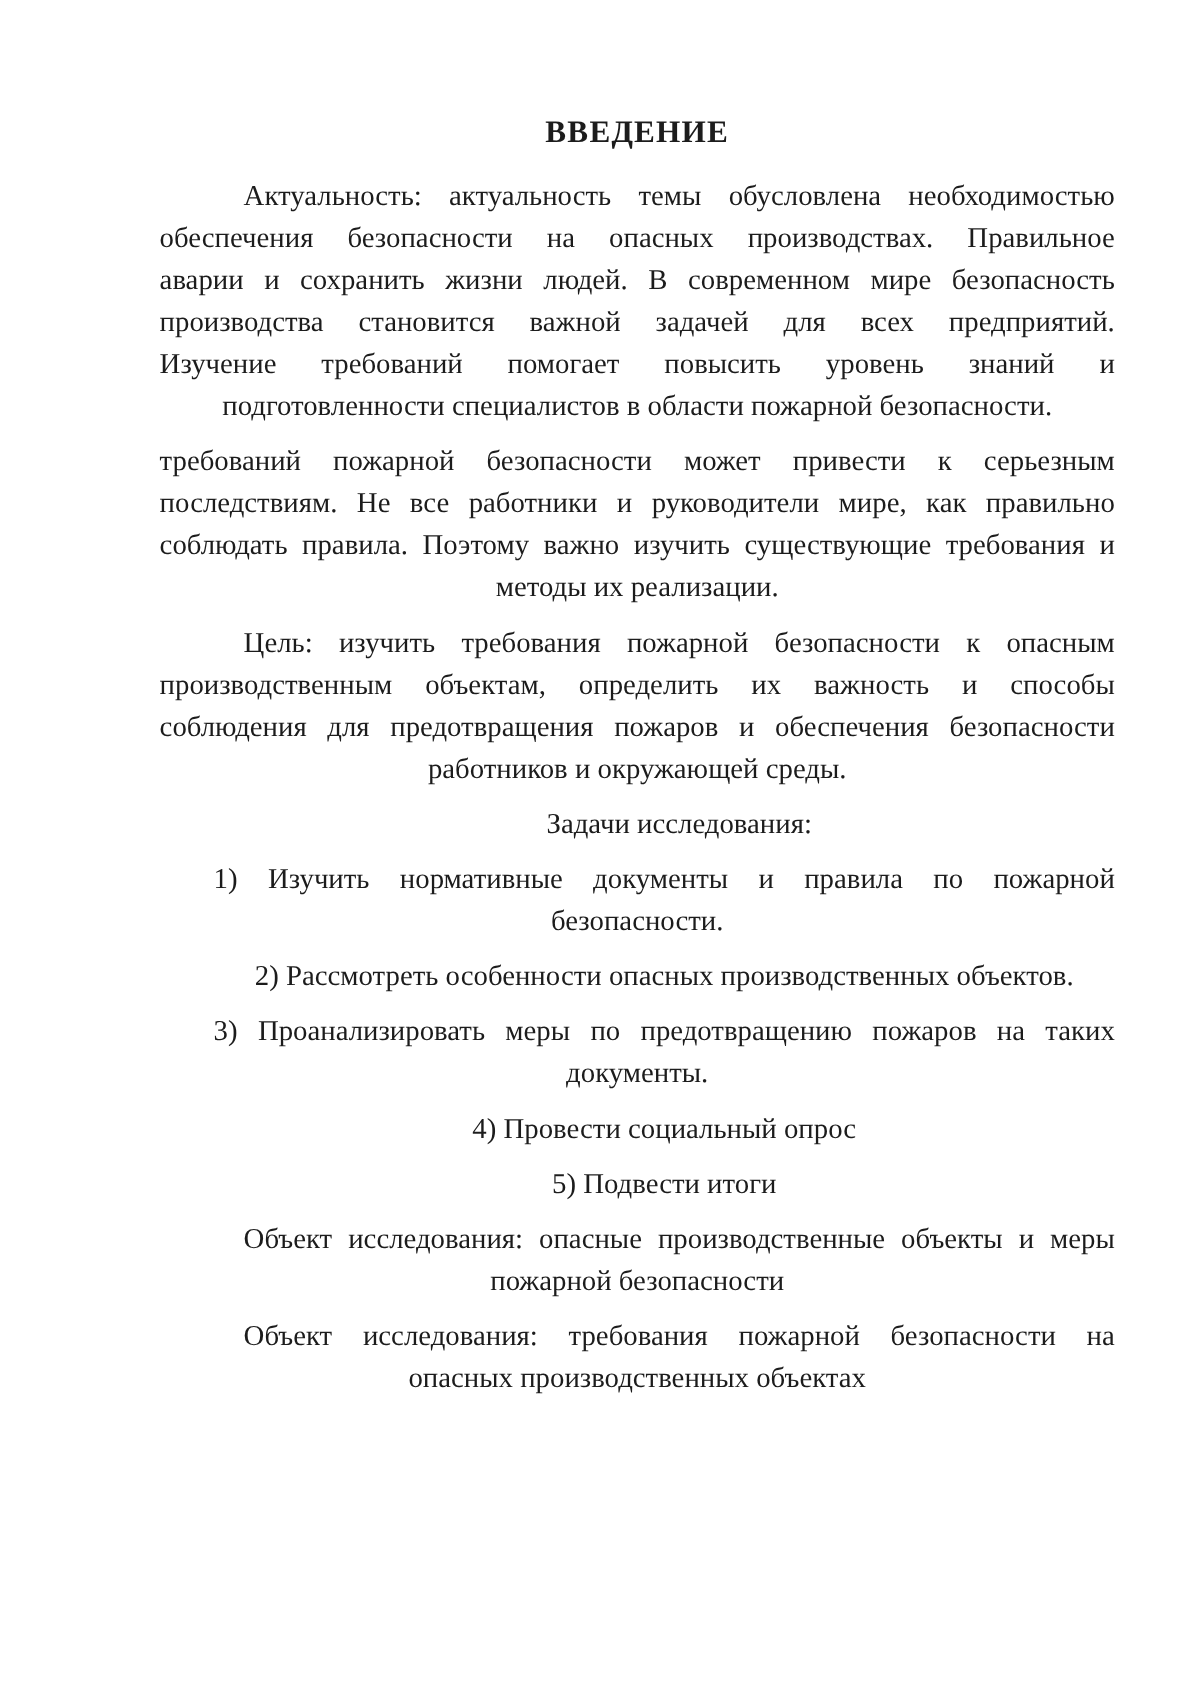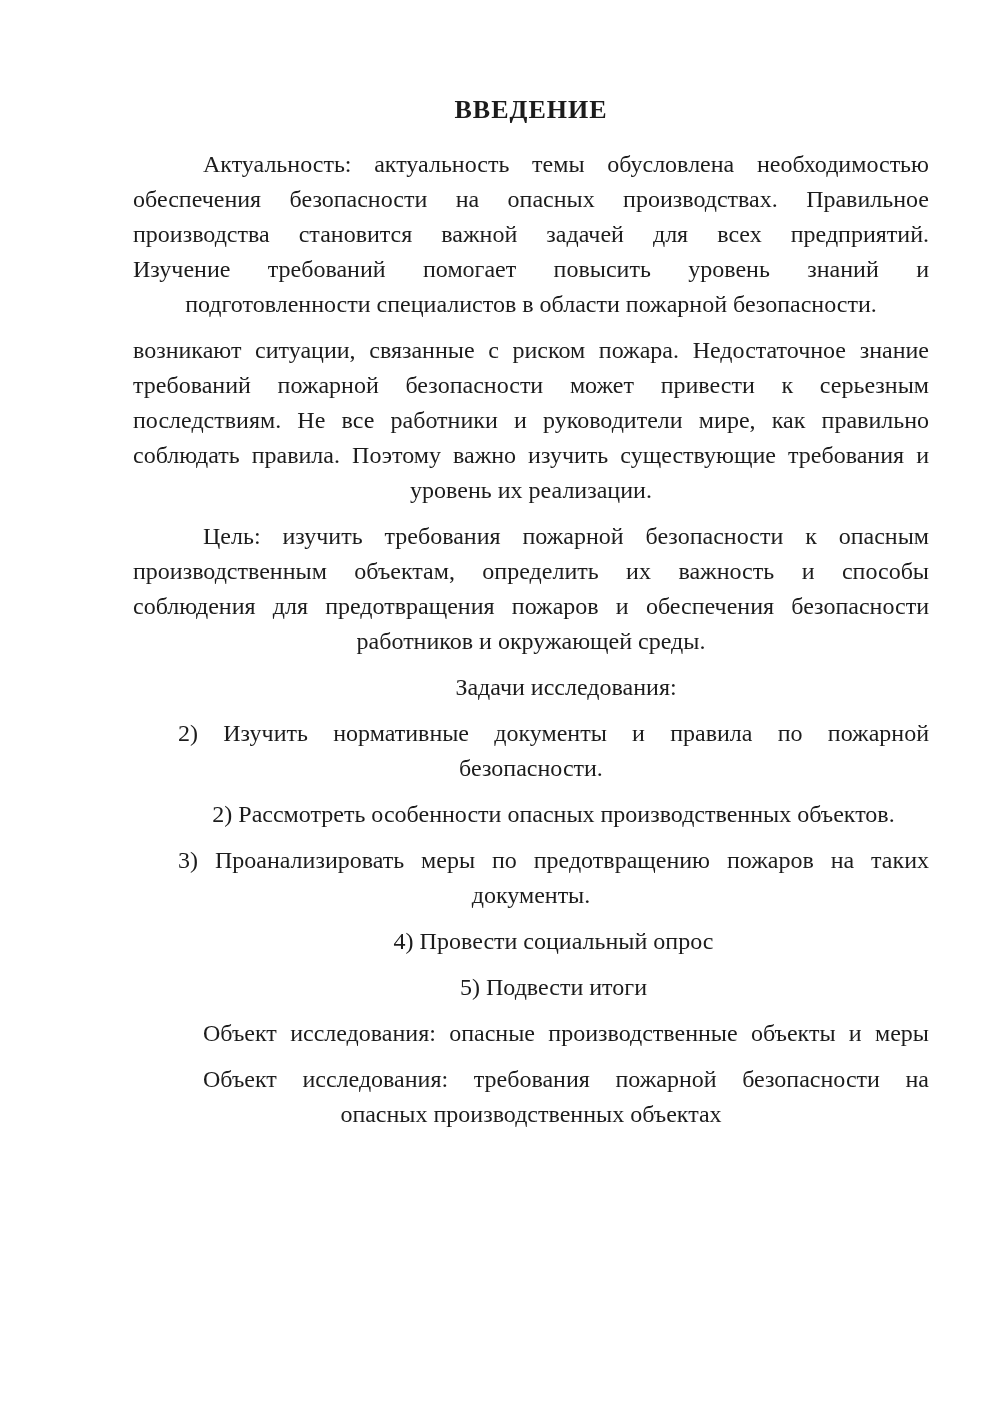--- a/index.html
+++ b/index.html
@@ -58,59 +58,60 @@
 </head>
 <body>
 
 <div class="page" style="color: rgb(28, 28, 28); background: rgb(255, 255, 255);">
   <div class="content">
     <div class="doc-title">ВВЕДЕНИЕ</div>
     <div>
         <div class="block para">
           <div class="ln first j">Актуальность: актуальность темы обусловлена необходимостью</div>
           <div class="ln j">обеспечения безопасности на опасных производствах. Правильное</div>
+          <div class="ln j">аварии и сохранить жизни людей. В современном мире безопасность</div>
           <div class="ln j">производства становится важной задачей для всех предприятий.</div>
           <div class="ln j">Изучение требований помогает повысить уровень знаний и</div>
           <div class="ln">подготовленности специалистов в области пожарной безопасности.</div>
         </div>
         <div class="block para">
-          <div class="ln j">возникают ситуации, связанные с риском пожара. Недостаточное знание</div>
           <div class="ln j">требований пожарной безопасности может привести к серьезным</div>
           <div class="ln j">последствиям. Не все работники и руководители мире, как правильно</div>
           <div class="ln j">соблюдать правила. Поэтому важно изучить существующие требования и</div>
-          <div class="ln">уровень их реализации.</div>
+          <div class="ln">методы их реализации.</div>
         </div>
         <div class="block para">
           <div class="ln first j">Цель: изучить требования пожарной безопасности к опасным</div>
           <div class="ln j">производственным объектам, определить их важность и способы</div>
           <div class="ln j">соблюдения для предотвращения пожаров и обеспечения безопасности</div>
           <div class="ln">работников и окружающей среды.</div>
         </div>
         <div class="block para">
           <div class="ln first">Задачи исследования:</div>
         </div>
         <div class="block item">
-          <div class="ln first j">2) Изучить нормативные документы и правила по пожарной</div>
+          <div class="ln first j">1) Изучить нормативные документы и правила по пожарной</div>
           <div class="ln">безопасности.</div>
         </div>
         <div class="block item">
           <div class="ln first">2) Рассмотреть особенности опасных производственных объектов.</div>
         </div>
         <div class="block item">
           <div class="ln first j">3) Проанализировать меры по предотвращению пожаров на таких</div>
           <div class="ln">документы.</div>
         </div>
         <div class="block item">
           <div class="ln first">4) Провести социальный опрос</div>
         </div>
         <div class="block item">
           <div class="ln first">5) Подвести итоги</div>
         </div>
         <div class="block para">
           <div class="ln first j">Объект исследования: опасные производственные объекты и меры</div>
+          <div class="ln">пожарной безопасности</div>
         </div>
         <div class="block para">
           <div class="ln first j">Объект исследования: требования пожарной безопасности на</div>
           <div class="ln">опасных производственных объектах</div>
         </div>
       </div>
   </div>
   <div class="page-number" style="color: rgb(110, 110, 110);">3</div>
 </div>
 

